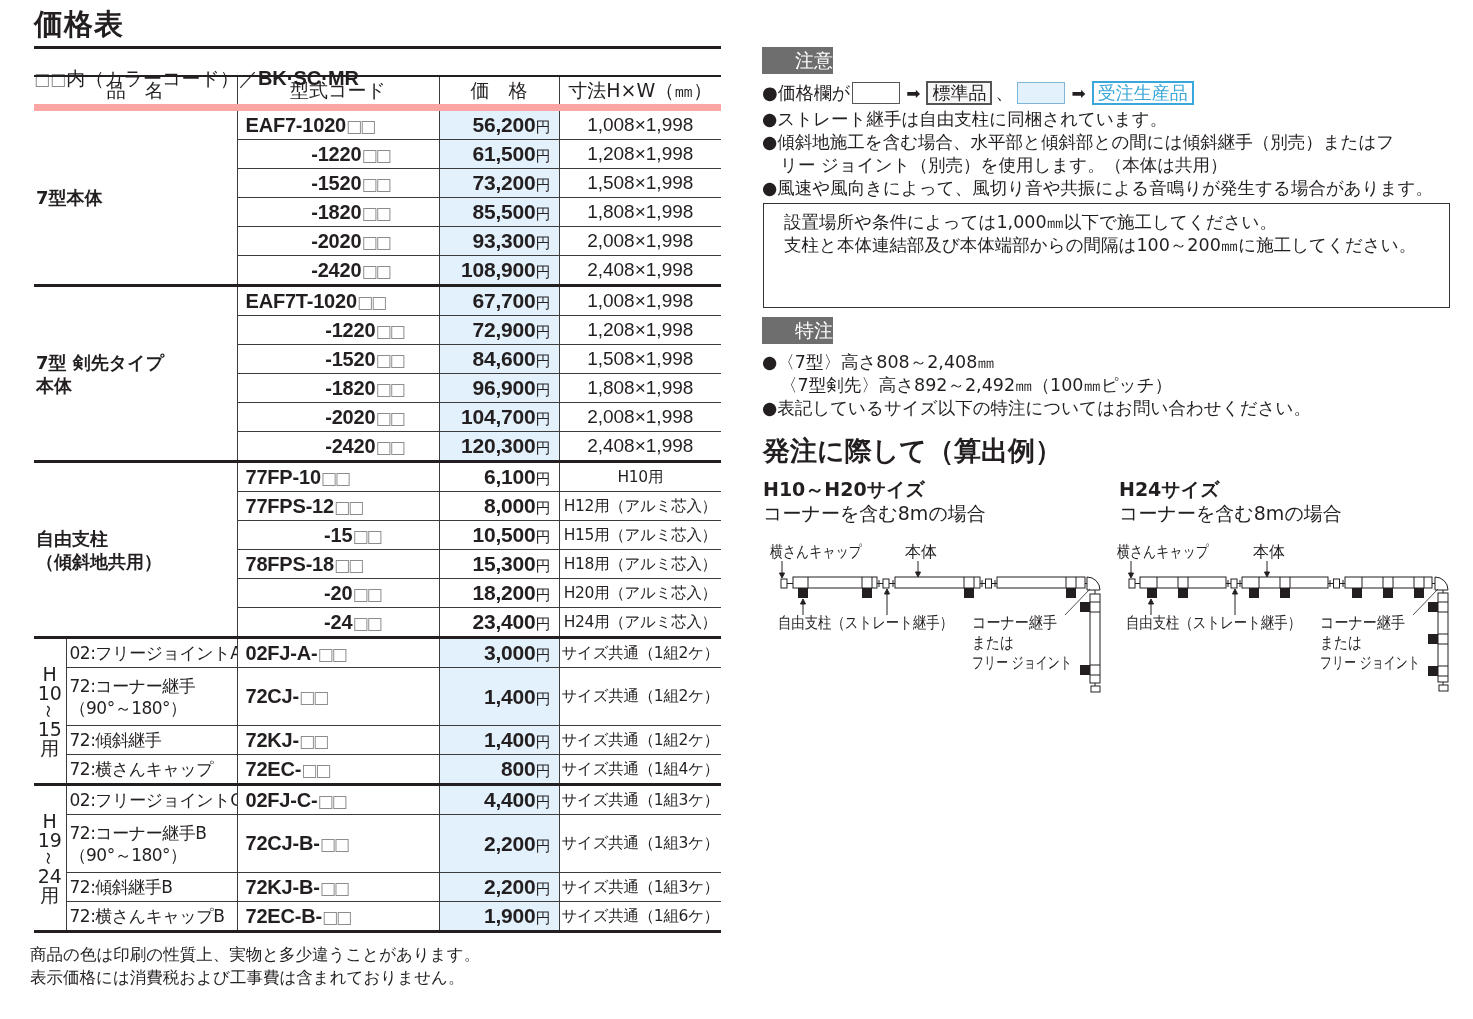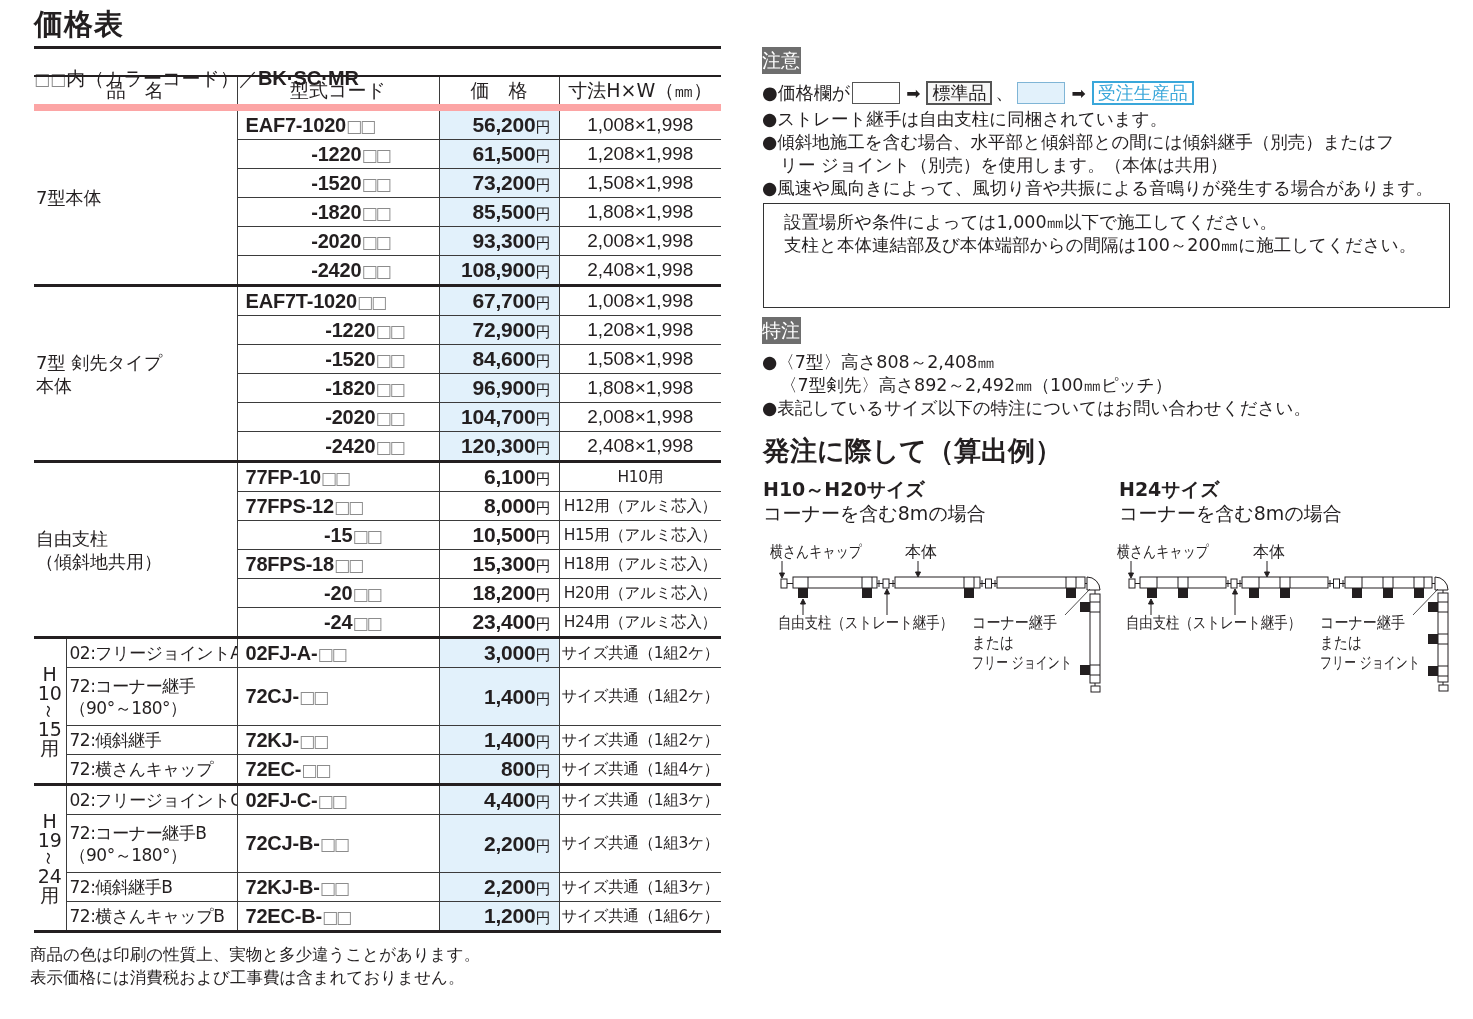--- a/index.html
+++ b/index.html
@@ -23,21 +23,21 @@
   .price th, .price td {
     border-bottom:1px solid #3b3b3b; border-left:1px solid #3b3b3b;
     padding:0; height:28px; white-space:nowrap; overflow:hidden;
   }
   .price .nl { border-left:none; }
   .price th { font-weight:normal; font-size:19px; height:27px; text-align:center; border-bottom:7px solid #fca5a5; }
   .price .gend { border-bottom:3px solid #231f20; }
   .price tr.tall td { height:57px; }
 
   .name-cell { font-size:18px; line-height:23px; padding-left:2px !important; vertical-align:middle; white-space:nowrap; }
-  .name-cell span { display:block; }
+  .name-cell span { display:block;font-weight:bold; }
   .acc-name { font-size:17px; line-height:22px; padding-left:3px !important; vertical-align:middle; letter-spacing:-0.5px; }
   .acc-name span { display:block; }
   .vlabel { text-align:center; vertical-align:middle; font-size:19px; line-height:19px; }
   .vlabel span { display:block; }
   .vlabel .wave { transform:rotate(90deg); height:17px; line-height:17px; }
 
   .code { font-family:"Liberation Sans", sans-serif; font-weight:bold; font-size:20px; letter-spacing:-0.2px; vertical-align:middle; }
   .code.l { text-align:left; padding-left:8px !important; }
   .code.r0 { text-align:right; padding-right:49px !important; }
   .code.r1 { text-align:right; padding-right:35px !important; }
@@ -47,21 +47,21 @@
   .pcell { text-align:right; padding-right:8px !important; vertical-align:middle; }
   .pcell.mto { background:#e2f1fb; }
   .pcell .num { font-family:"Liberation Sans", sans-serif; font-weight:bold; font-size:21px; letter-spacing:-0.2px; }
   .pcell .yen { font-size:15px; }
   .size { text-align:center; vertical-align:middle; font-family:"Liberation Sans", sans-serif; font-size:19px; }
   .size.jp { font-family:"DejaVu Sans", sans-serif; font-size:15.5px; letter-spacing:-0.3px; }
 
   .footer { left:30px; top:943px; font-size:16.5px; line-height:23px; white-space:nowrap; }
   .footer div { display:block; }
 
-  .label-box { background:#6e6e6e; color:#ffffff; font-size:19px; line-height:27px; width:39px; height:27px; text-align:left; }
+  .label-box { background:#6e6e6e; color:#ffffff; font-size:19px; line-height:27px; width:39px; height:27px; text-align:right;padding-left:32px; }
   .legend { left:762px; top:80px; height:25px; display:flex; align-items:center; font-size:18px; white-space:nowrap; }
   .sw-white { display:inline-block; width:46px; height:20px; border:1px solid #555; background:#fff; margin-left:2px; }
   .sw-blue { display:inline-block; width:46px; height:20px; border:1px solid #7fb5d6; background:#e2f1fb; }
   .arrow { margin:0 6px; font-size:17px; }
   .std-tag { border:2px solid #555; padding:0 4px; line-height:20px; background:#f7f7f7; }
   .mto-tag { border:2px solid #3aa7da; color:#3aa7da; padding:0 4px; line-height:20px; }
   .sep { margin:0 4px 0 3px; }
   .notice-lines { left:762px; top:108px; font-size:17.5px; line-height:23px; white-space:nowrap; }
   .notice-lines div { display:block; }
   .notice-lines .indent { padding-left:18px; }
@@ -277,21 +277,21 @@
         </td>
     <td class="code l"><span>72KJ-B-</span><span class="sfx">□□</span></td>
     <td class="pcell mto"><span class="num">2,200</span><span class="yen">円</span></td>
     <td class="size jp">サイズ共通（1組3ケ）</td>
   </tr>
   <tr>
     <td class="acc-name gend">
           <span>72:横さんキャップB</span>
         </td>
     <td class="code l gend"><span>72EC-B-</span><span class="sfx">□□</span></td>
-    <td class="pcell mto gend"><span class="num">1,200</span><span class="yen">円</span></td>
+    <td class="pcell mto gend"><span class="num">1,900</span><span class="yen">円</span></td>
     <td class="size jp gend">サイズ共通（1組6ケ）</td>
   </tr>
 </tbody>
   </table>
 
 <div class="abs footer">
   <div>商品の色は印刷の性質上、実物と多少違うことがあります。</div>
   <div>表示価格には消費税および工事費は含まれておりません。</div>
 </div>
 

